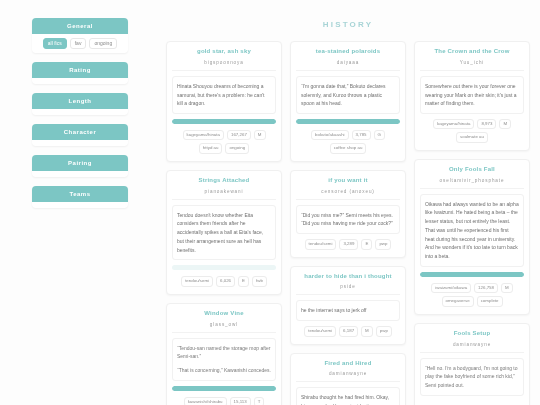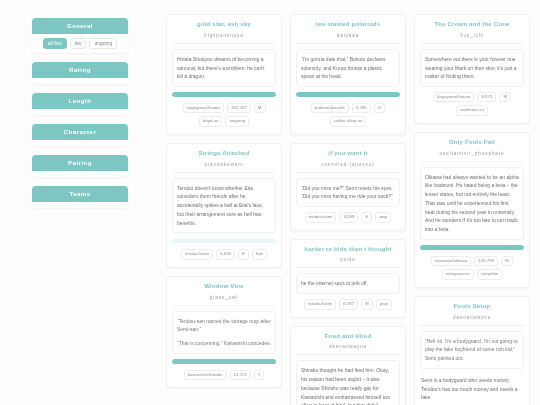--- a/index.html
+++ b/index.html
@@ -197,20 +197,21 @@
         <div class="filter-head">Pairing</div>
         <div class="filter-body empty"></div>
       </div>
       <div class="filter-group">
         <div class="filter-head">Teams</div>
         <div class="filter-body empty"></div>
       </div>
     </aside>
 
   <main class="main">
+    <div class="page-title">HISTORY</div>
     <div class="columns" id="columns">
         <div class="column">
           <div class="card">
             <div class="card-title">gold star, ash sky</div>
             <div class="card-author">bigspoonnoya</div>
             <div class="excerpt">Hinata Shouyou dreams of becoming a samurai, but there's a problem: he can't kill a dragon.</div>
             <div class="progress">
               <span style="width: 100%;"></span>
             </div>
             <div class="tags">

